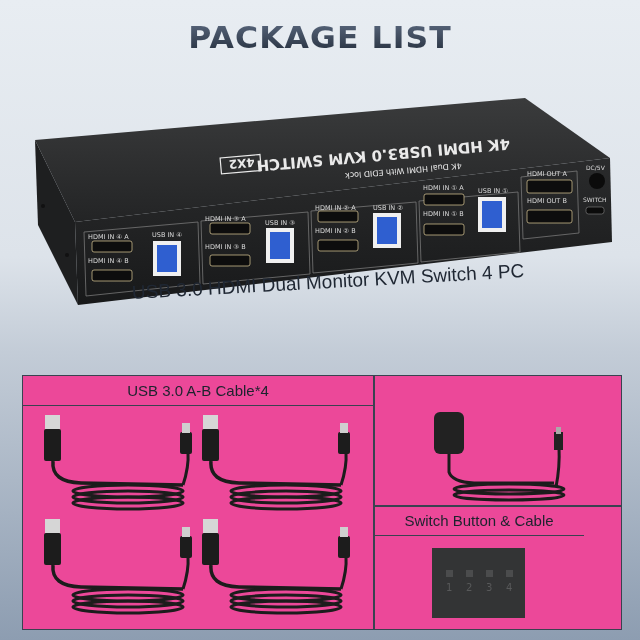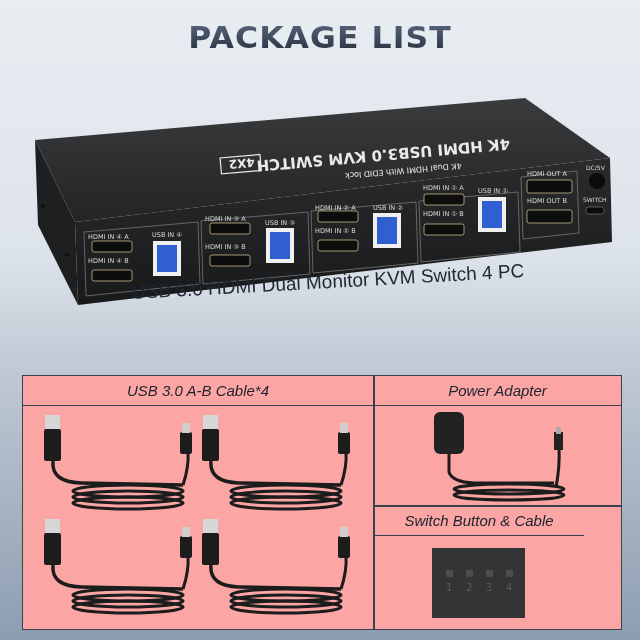--- a/index.html
+++ b/index.html
@@ -8,22 +8,22 @@
     font-family:"Liberation Sans",sans-serif;}
   .title{position:absolute;left:0;width:640px;top:20px;text-align:center;
     font-family:"DejaVu Sans",sans-serif;font-weight:bold;font-size:30px;letter-spacing:1px;
     color:#2f3c4f;transform:scaleX(1.05);
     background:linear-gradient(180deg,#5c6a80,#232d3b);-webkit-background-clip:text;background-clip:text;-webkit-text-fill-color:transparent;}
   
   .device{position:absolute;left:0;top:0;width:640px;height:330px;}
   .product-caption{position:absolute;left:132px;top:282px;font-size:19px;color:#1f2733;
     transform:rotate(-3.2deg);transform-origin:left center;white-space:nowrap;}
   
-  .pkg-table{position:absolute;left:22px;top:375px;width:600px;height:255px;background:#fca5a5;
-    border:1.5px solid #3a4250;box-sizing:border-box;font-style:italic;}
+  .pkg-table{position:absolute;left:22px;top:375px;width:600px;height:255px;background:#ec4899;
+    border:1.5px solid #3a4250;box-sizing:border-box;}
   .cell-head{position:absolute;height:30px;line-height:30px;text-align:center;font-size:15px;color:#1c232d;
     border-bottom:1.5px solid #3a4250;box-sizing:border-box;}
   .vline{position:absolute;top:0;bottom:0;left:350px;width:1.5px;background:#3a4250;}
   .hline{position:absolute;height:1.5px;background:#3a4250;}
   .switchbtn{position:absolute;left:432px;top:548px;width:93px;height:70px;background:#333435;}
   .switchbtn span{position:absolute;top:22px;width:7px;height:7px;background:#4b4c4d;}
   .switchbtn i{position:absolute;top:34px;font-style:normal;font-size:10px;color:#58595a;font-family:"DejaVu Sans",sans-serif;}
 </style>
 </head>
 <body>
@@ -106,21 +106,20 @@
     <circle cx="597" cy="181" r="8" fill="#0b0b0b"></circle>
     <text x="583" y="202" font-size="6">SWITCH</text>
     <rect x="586" y="207" width="18" height="7" rx="2.5" fill="#0b0b0b" stroke="#888" stroke-width="0.6"></rect>
   </g>
 </svg>
 
 <div class="product-caption">USB 3.0 HDMI Dual Monitor KVM Switch 4 PC</div>
 
 <div class="pkg-table">
   <div class="cell-head" style="left:0;top:0;width:350px;">USB 3.0 A-B Cable*4</div>
-  <div class="cell-head" style="left:351px;top:0;width:247px;">Power Adapter</div>
   <div class="vline"></div>
   <div class="hline" style="left:351px;width:247px;top:129px;"></div>
   <div class="cell-head" style="left:351px;top:130px;width:210px;">Switch Button &amp; Cable</div>
 
   <svg style="position:absolute;left:0;top:31px;" width="350" height="222">
     <g id="cab" fill="#1c1c1c" stroke="#1c1c1c">
       <rect x="22" y="8" width="15" height="14" fill="#d6d6d6" stroke="none"></rect>
       <rect x="21" y="22" width="17" height="32" rx="2" stroke="none"></rect>
       <path d="M30 54 Q28 75 58 76 L160 78" fill="none" stroke-width="3.5"></path>
       <ellipse cx="105" cy="84" rx="55" ry="6" fill="none" stroke-width="3"></ellipse>

